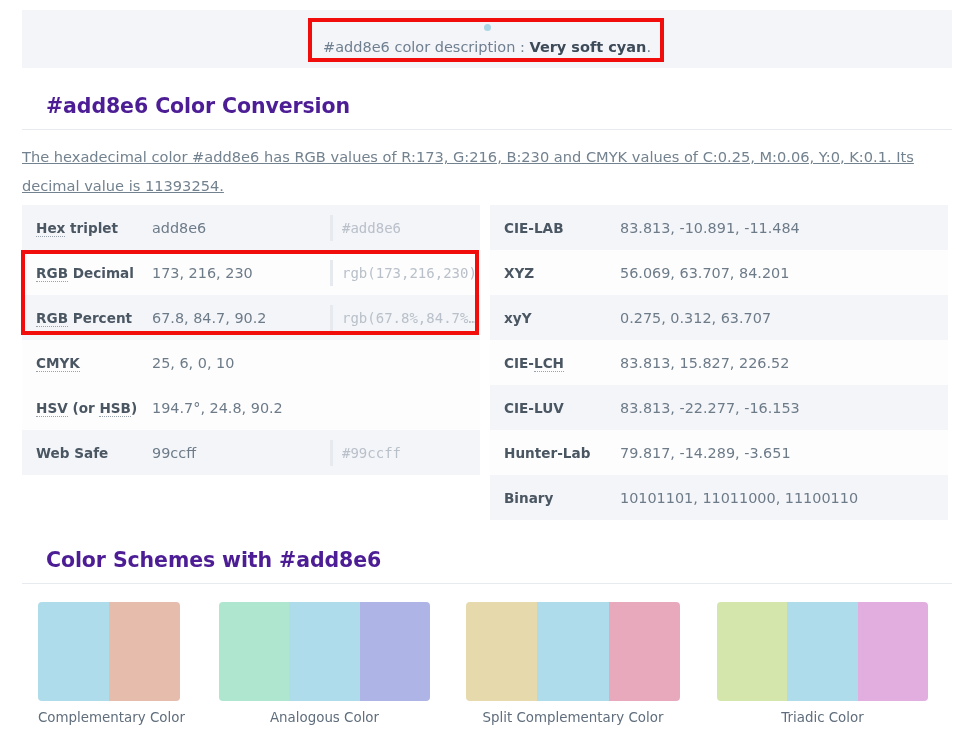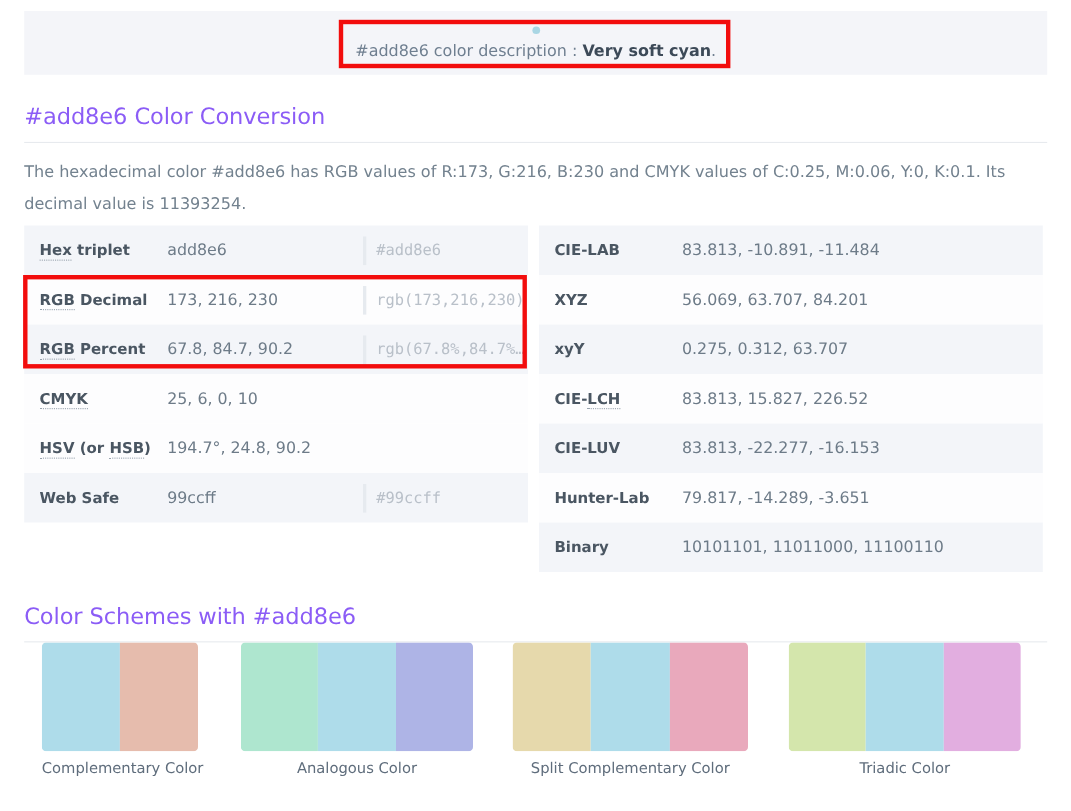--- a/index.html
+++ b/index.html
@@ -44,41 +44,43 @@
     pointer-events: none;
     z-index: 40;
   }
   #hl-banner { left: 308px; top: 18px; width: 356px; height: 44px; }
   #hl-rows   { left: 21px;  top: 250px; width: 458px; height: 85px; }
 
   
   .section-title {
     position: absolute;
     font-size: 20.5px;
-    font-weight: 400;
-    color: #8b5cf6;
+    font-weight: 700;
+    color: #4c1d95;
     letter-spacing: -0.1px;
+    margin-left: 24px;
   }
   #title-conversion { left: 22px; top: 94px; }
   #title-schemes    { left: 22px; top: 548px; }
   .hr {
     position: absolute;
     height: 1px; background: #e7eaee;
   }
   #hr-conversion { left: 22px; top: 129px; width: 930px; }
   #hr-schemes    { left: 22px; top: 583px; width: 930px; }
 
   
   .intro {
     position: absolute;
     left: 22px; top: 142px;
     width: 910px;
     font-size: 14.6px;
     line-height: 29px;
     color: #73828f;
+    text-decoration: underline;
   }
 
   
   .tbl {
     position: absolute;
     top: 205px;
     width: 458px;
   }
   #tbl-left  { left: 22px; }
   #tbl-right { left: 490px; }
@@ -119,21 +121,21 @@
     line-height: 26px;
     overflow: hidden;
     text-overflow: ellipsis;
     white-space: nowrap;
   }
   .tcss.empty { border-left: none; }
 
   
   .scheme {
     position: absolute;
-    top: 584px;
+    top: 602px;
   }
   .scheme .bars {
     display: flex;
     height: 99px;
     border-radius: 4px;
     overflow: hidden;
   }
   .scheme .bars > div { flex: 1 1 0; height: 100%; }
   .scheme .caption {
     margin-top: 9px;

